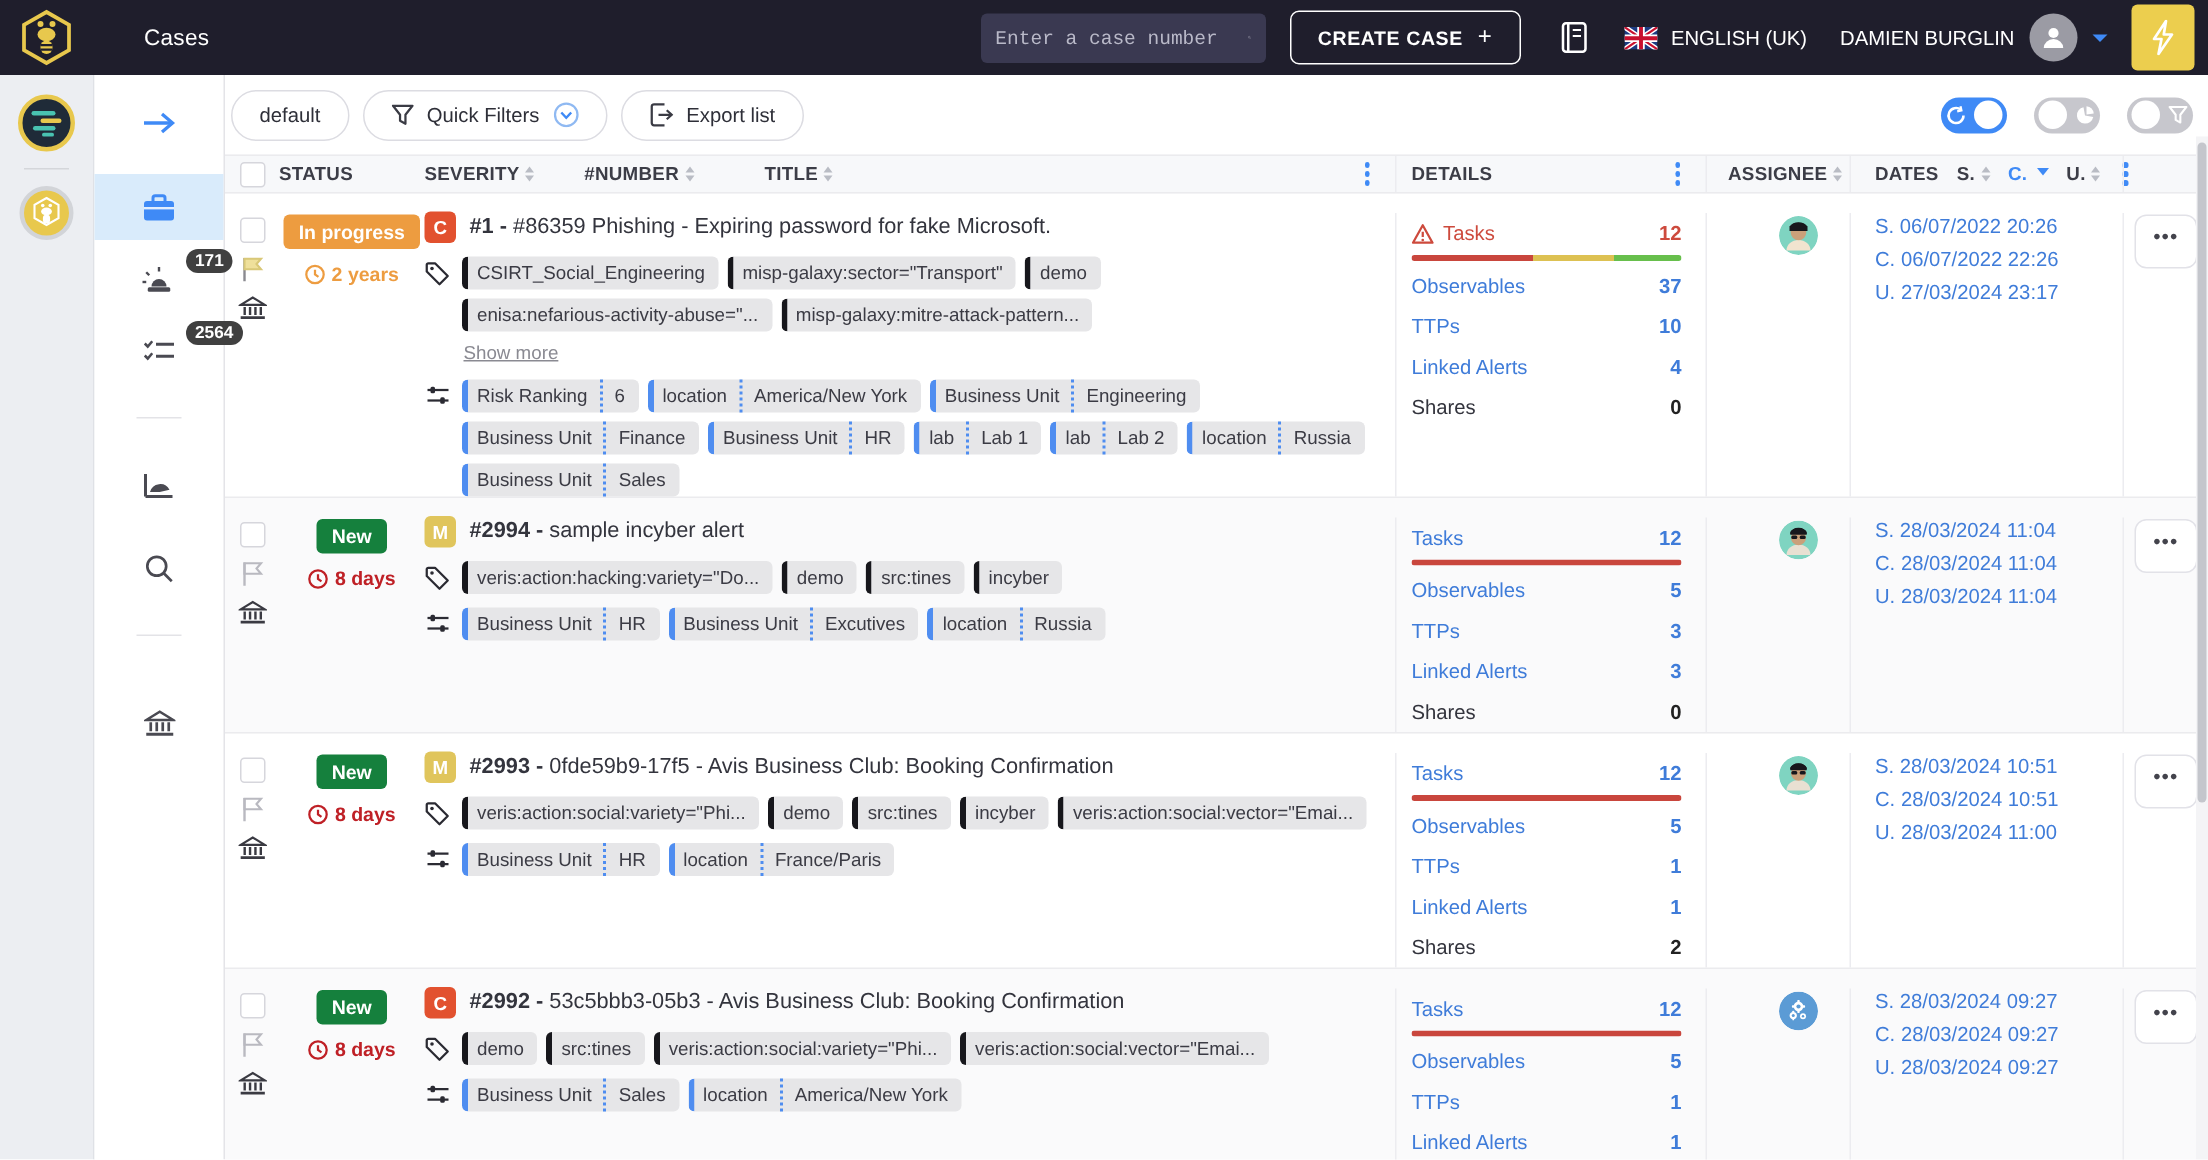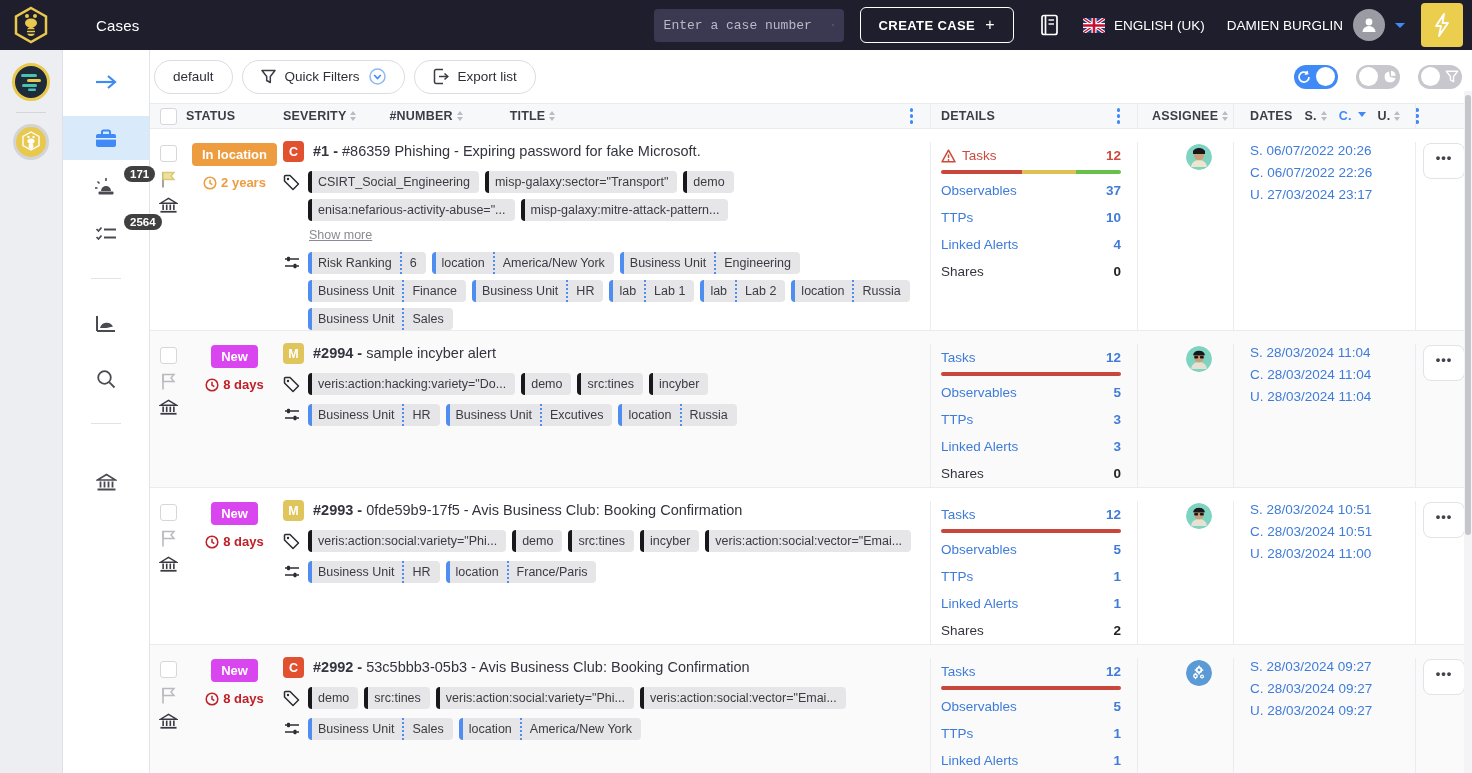--- a/index.html
+++ b/index.html
@@ -90,21 +90,21 @@
 
   .tbody { }
   .trow { display:flex; border-bottom:1px solid #ebebee; padding-top:13px; align-items:stretch; }
   .trow:nth-child(even) { background:#fafafb; }
   .rail-stack { display:flex; flex-direction:column; align-items:center; gap:9px; padding-top:3px; }
   .checkbox { width:17px; height:17px; border:1.5px solid #d6d6dc; border-radius:3px; background:#fff; cursor:pointer; }
 
   .status-stack { display:flex; flex-direction:column; align-items:center; gap:9px; padding-top:1px; }
   .status-badge { color:#fff; font-size:13px; font-weight:bold; padding:4px 10px; border-radius:4px; white-space:nowrap; }
   .status-badge.in-progress { background:#ed9c40; }
-  .status-badge.new { background:#d946ef; }
+  .status-badge.new { background:#15803d; }
   .age { display:flex; align-items:center; gap:4px; font-size:13px; font-weight:bold; }
   .age.orange { color:#ed9c40; } .age.red { color:#bf2026;text-align:right; }
 
   .title-line { display:flex; align-items:flex-start; gap:9px; }
   .sev-badge { width:21px; height:21px; border-radius:4px; color:#fff; font-weight:bold; font-size:12.5px;
     display:flex; align-items:center; justify-content:center; flex-shrink:0; margin-top:-1px; }
   .sev-badge.critical { background:#e2512f; }
   .sev-badge.medium { background:#e0c55c; }
   .row-title { font-size:14.5px; color:#33343d; line-height:1.3; }
   .row-title b { font-weight:bold; }
@@ -447,21 +447,21 @@
           <line x1="8.5" y1="8.5" x2="8.5" y2="14.5" stroke="#3a3a42" stroke-width="1.8"></line>
           <line x1="12.5" y1="8.5" x2="12.5" y2="14.5" stroke="#3a3a42" stroke-width="1.8"></line>
           <line x1="16.5" y1="8.5" x2="16.5" y2="14.5" stroke="#3a3a42" stroke-width="1.8"></line>
           <line x1="1.5" y1="16.5" x2="19.5" y2="16.5" stroke="#3a3a42" stroke-width="2"></line>
         </svg>
       </div>
     </div>
 
     <div class="col-status">
       <div class="status-stack">
-        <span class="status-badge in-progress">In location</span>
+        <span class="status-badge in-progress">In progress</span>
         <span class="age orange">
           <svg class="clock-svg" width="14" height="14" viewBox="0 0 14 14">
             <circle cx="7" cy="7" r="5.8" fill="none" stroke="currentColor" stroke-width="1.5"></circle>
             <path d="M7,3.8 V7 L9.3,8.6" fill="none" stroke="currentColor" stroke-width="1.5"></path>
           </svg>
           <span>2 years</span>
         </span>
       </div>
     </div>
 

